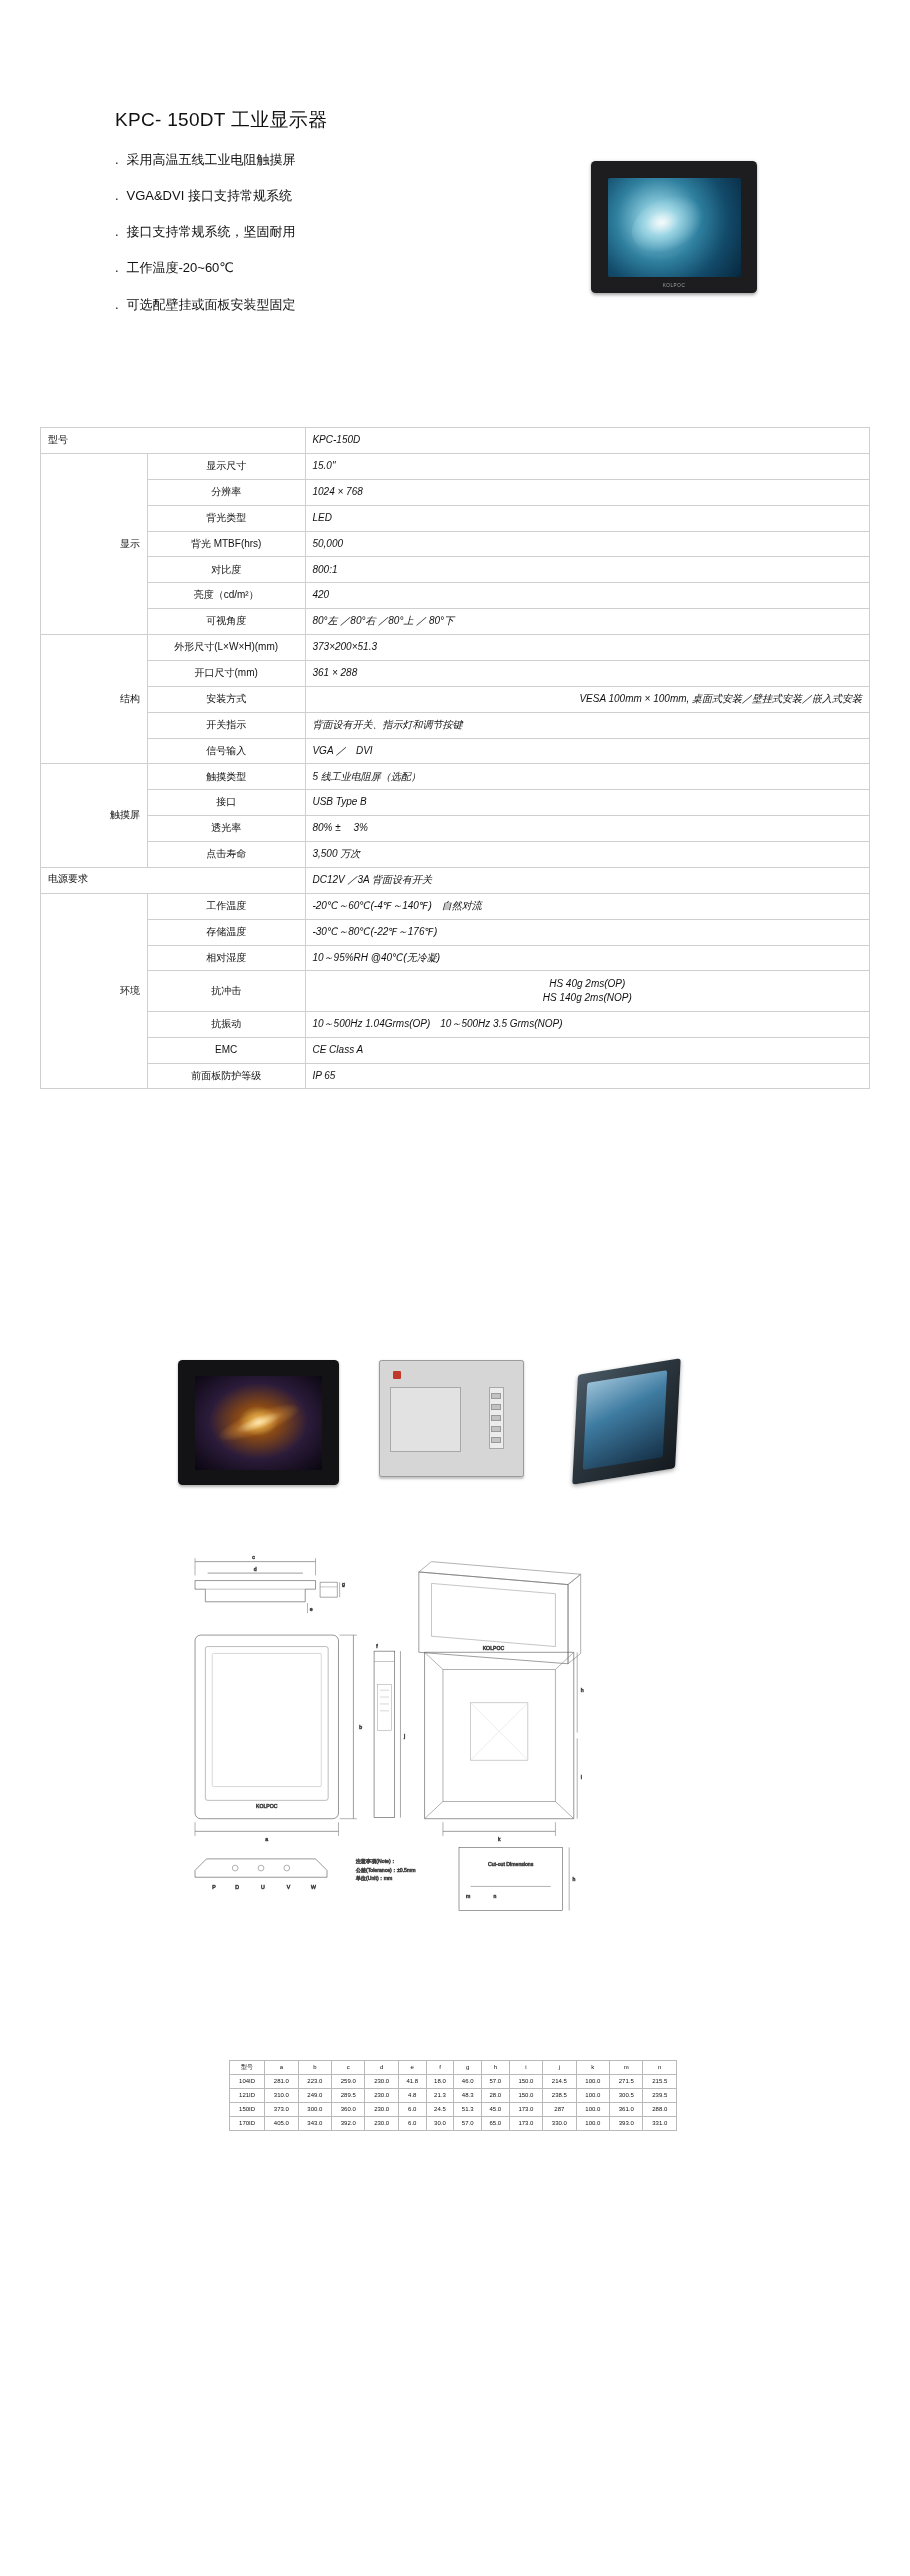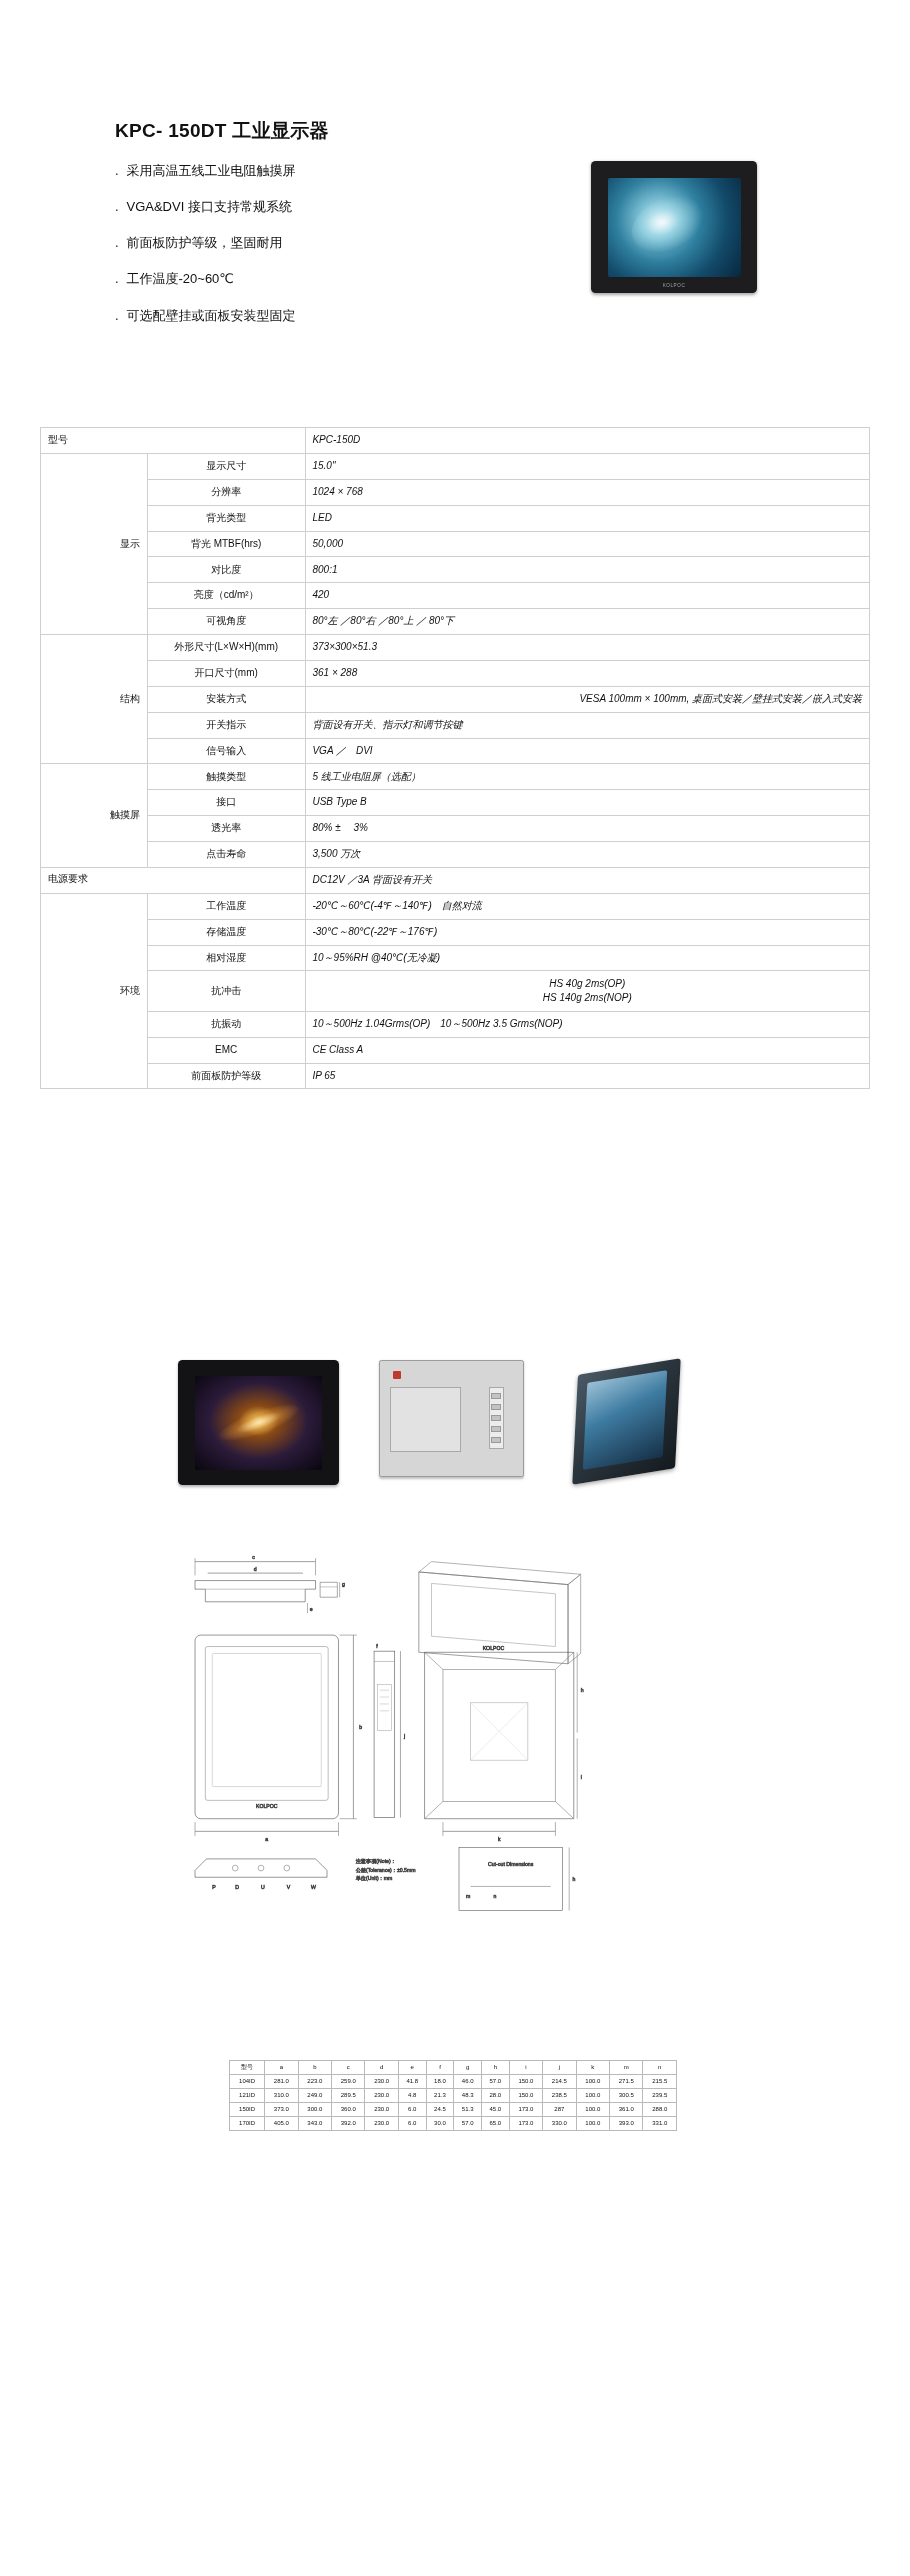--- a/index.html
+++ b/index.html
@@ -24,24 +24,24 @@
 
   
   .header-wrap {
     position: absolute;
     left: 115px;
     top: 106px;
     width: 688px;
   }
   .doc-title {
     font-size: 19px;
-    font-weight: bold;
+    font-weight: normal;
     letter-spacing: 0.3px;
     color: #111;
-    margin: 12px 0 17px 0;
+    margin: 1px 0 17px 0;
   }
   .feature-list {
     list-style: none;
     margin: 0;
     padding: 0;
     width: 367px;
   }
   .feature-list li {
     font-size: 13px;
     line-height: 1.55;
@@ -300,21 +300,21 @@
 </head>
 <body>
 
 <div class="page">
 
   <div class="header-wrap">
     <h1 class="doc-title">KPC- 150DT 工业显示器</h1>
     <ul class="feature-list">
       <li><span class="dot">.</span><span>采用高温五线工业电阻触摸屏</span></li>
       <li><span class="dot">.</span><span>VGA&amp;DVI 接口支持常规系统</span></li>
-      <li><span class="dot">.</span><span>前面板防护等级，坚固耐用</span></li>
+      <li><span class="dot">.</span><span>接口支持常规系统，坚固耐用</span></li>
       <li><span class="dot">.</span><span>工作温度-20~60℃</span></li>
       <li><span class="dot">.</span><span>可选配壁挂或面板安装型固定</span></li>
     </ul>
   </div>
 
   <div class="hero-img">
     <div class="hero-screen"></div>
     <div class="hero-brand">KOLPOC</div>
   </div>
 
@@ -352,21 +352,21 @@
           <td class="val">420</td>
         </tr>
         <tr>
           <td class="sub">可视角度</td>
           <td class="val">80°左 ／80°右 ／80°上 ／ 80°下</td>
         </tr>
 
         <tr>
           <td class="cat" rowspan="5">结构</td>
           <td class="sub">外形尺寸(L×W×H)(mm)</td>
-          <td class="val">373×300×51.3</td>
+          <td class="val">373×200×51.3</td>
         </tr>
         <tr>
           <td class="sub">开口尺寸(mm)</td>
           <td class="val">361 × 288</td>
         </tr>
         <tr>
           <td class="sub">安装方式</td>
           <td class="val nowrapish" style="max-width:436px;">VESA 100mm × 100mm, 桌面式安装／壁挂式安装／嵌入式安装</td>
         </tr>
         <tr>

